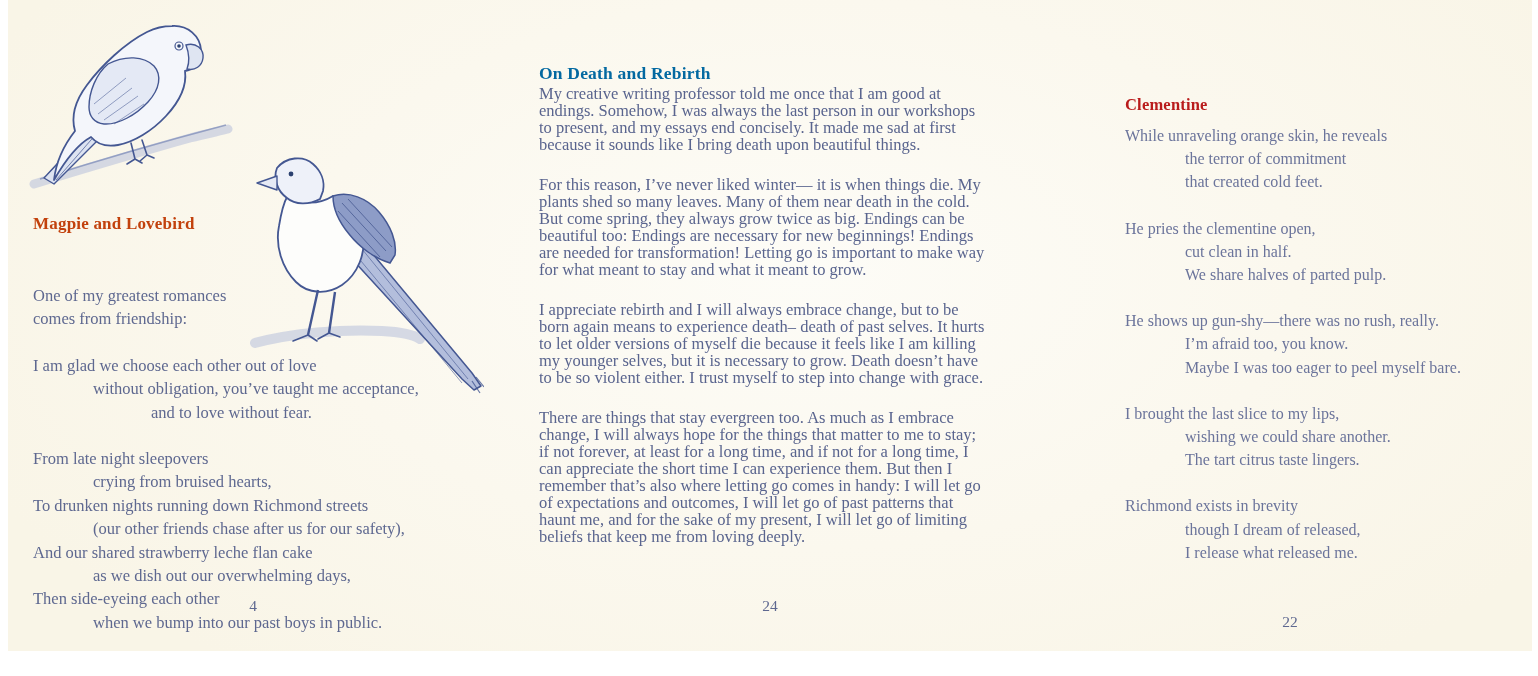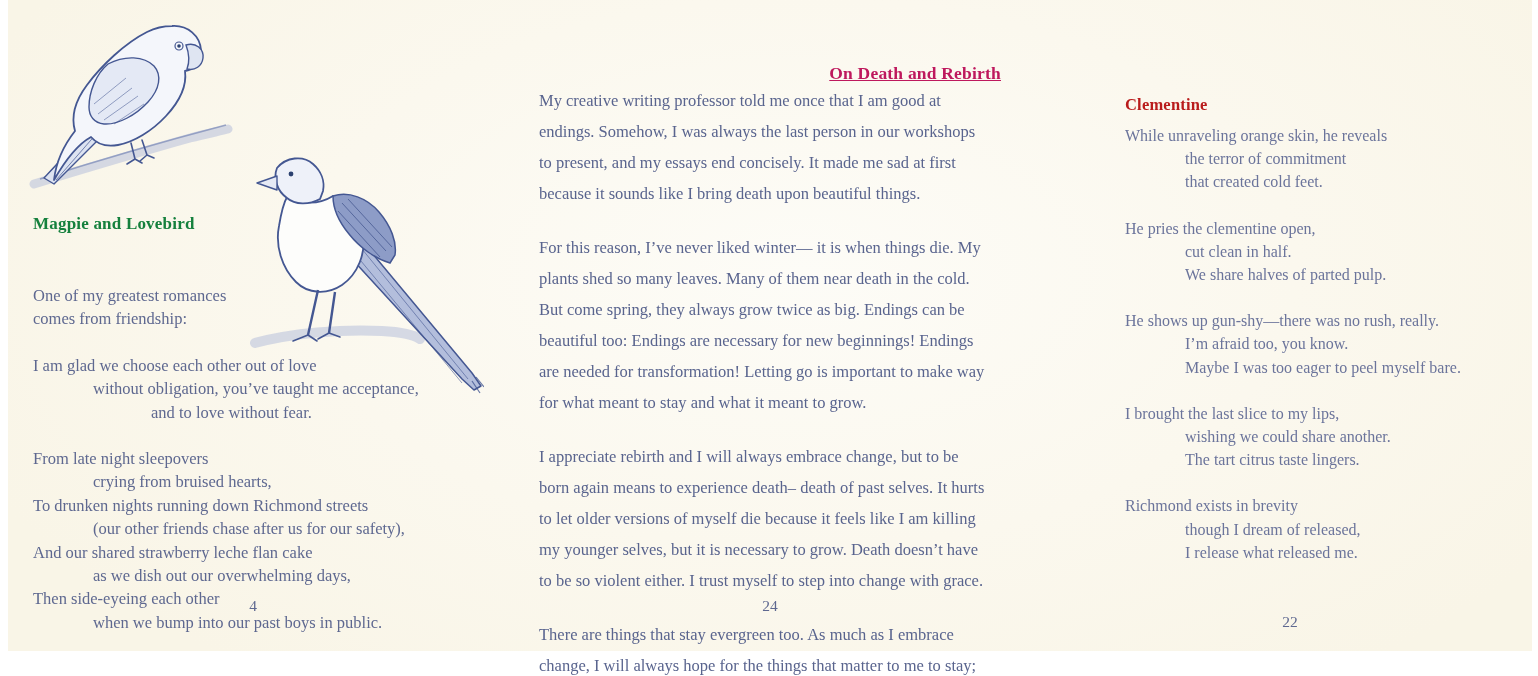--- a/index.html
+++ b/index.html
@@ -10,42 +10,42 @@
   }
   .canvas { position:relative; width:1538px; height:676px; background:#ffffff; }
   .sheet {
     position:absolute; left:8px; top:0; width:1524px; height:651px;
     background: radial-gradient(ellipse 900px 500px at 52% 42%, #fdfcf7 0%, #fbf8ee 55%, #f9f5e7 100%);
   }
 
   
   .left-title {
     position:absolute; left:33px; top:200px;
-    font-size:17px; font-weight:bold; color:#15803d; letter-spacing:0.2px;
+    font-size:17px; font-weight:bold; color:#c2410c; letter-spacing:0.2px;
   }
   .left-poem {
     position:absolute; left:33px; top:236px; width:470px;
     font-size:16.5px; color:#5e6890;margin-top:48px;
   }
   .pline { line-height:23.4px; white-space:nowrap; }
   .ind1 { padding-left:60px; }
   .ind2 { padding-left:118px; }
   .stanza { margin:0 0 23px 0; }
   .stanza:last-child { margin-bottom:0; }
 
   
   .center-title {
-    position:absolute; left:539px; top:48px; width:462px; text-align:right;
-    font-size:17.5px; font-weight:bold; color:#be185d; letter-spacing:0.2px;text-decoration:underline;
+    position:absolute; left:539px; top:48px; width:462px; text-align:left;
+    font-size:17.5px; font-weight:bold; color:#0369a1; letter-spacing:0.2px;
   }
   .center-essay {
     position:absolute; left:539px; top:85px; width:462px;
     font-size:16.5px; color:#59648e;
   }
-  .para { margin:0 13px 23px 0; line-height:31px; }
+  .para { margin:0 13px 23px 0; line-height:17px; }
   .para:last-child { margin-bottom:0; }
 
   
   .right-title {
     position:absolute; left:1125px; top:81px;
     font-size:16.5px; font-weight:bold; color:#b91c1c; letter-spacing:0.2px;
   }
   .right-poem {
     position:absolute; left:1125px; top:124px; width:380px;
     font-size:16px; color:#6b749b;

